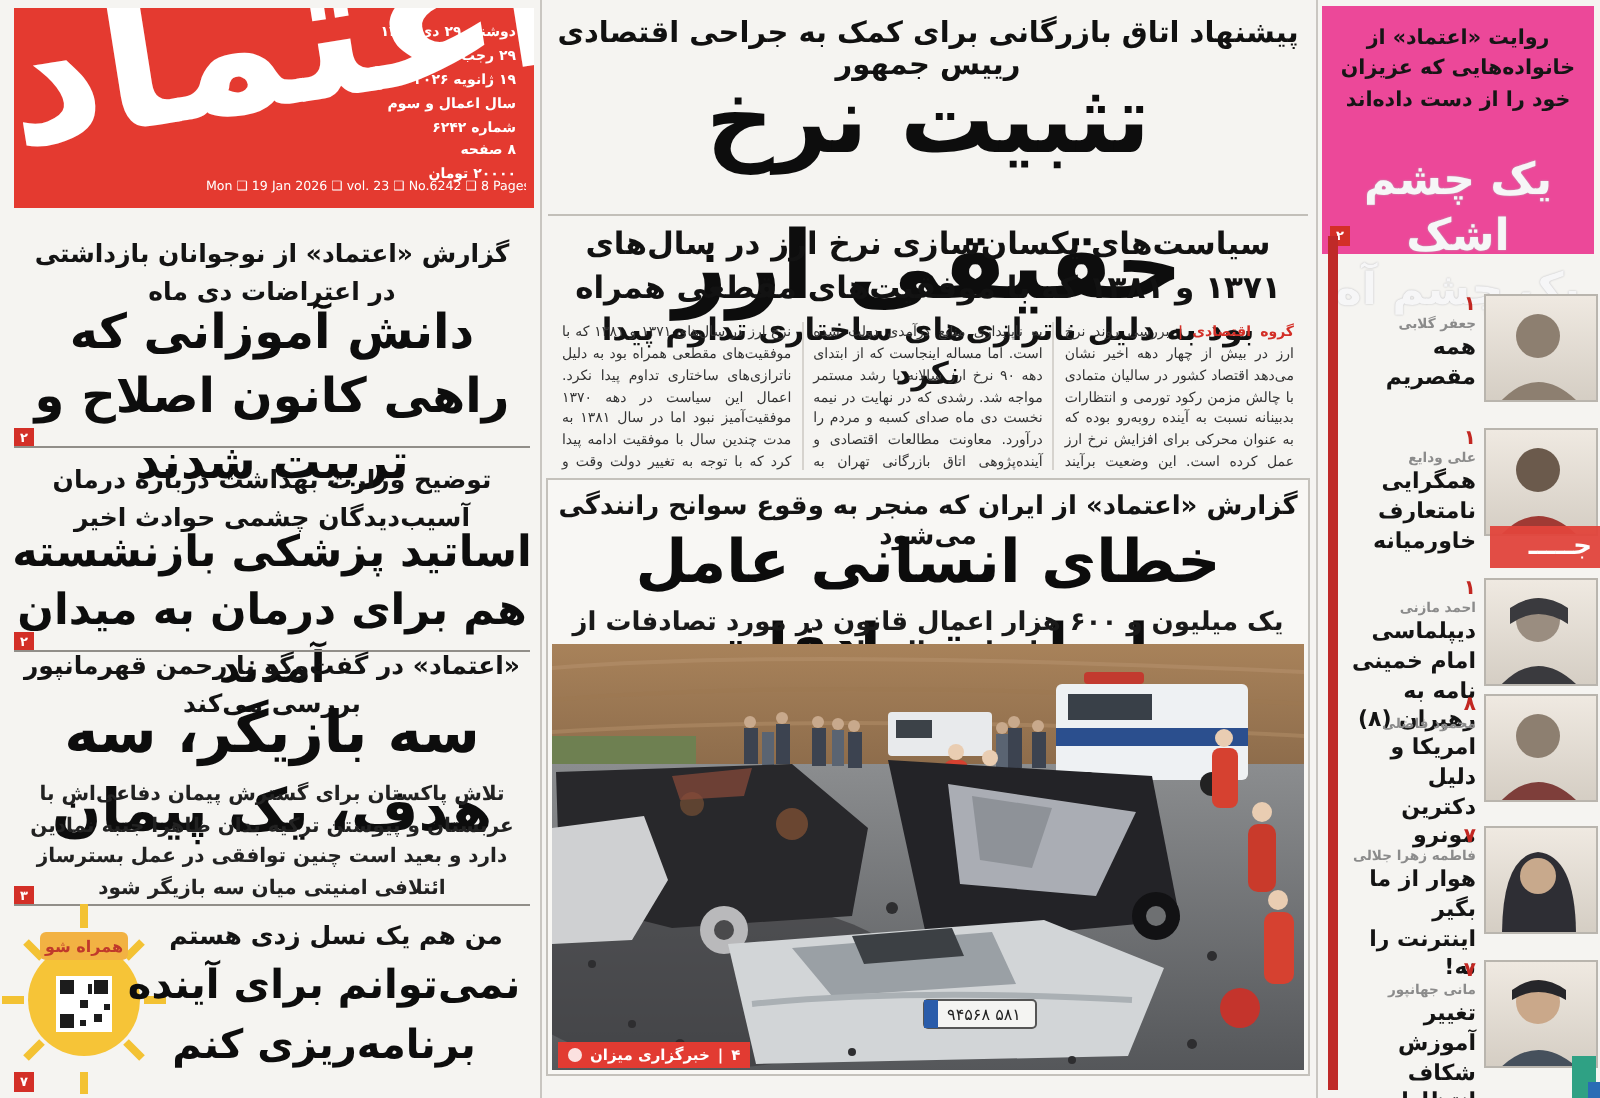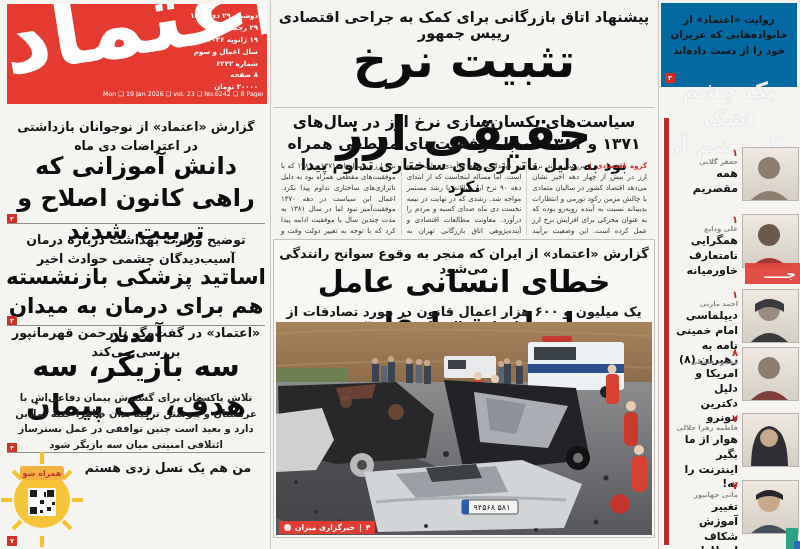--- a/index.html
+++ b/index.html
@@ -62,21 +62,21 @@
   .a3-b { left:10px; top:390px; width:252px; font-size:10px; font-weight:600; line-height:1.55;
           text-align:center; color:#222; }
   .r3 { left:7px; top:452px; width:258px; }
   .m3 { left:7px; top:443px; }
   .gz-k { left:70px; top:459px; width:196px; }
   .gz-h { left:58px; top:477px; width:208px; font-size:20px; line-height:1.5; }
   .m4 { left:7px; top:536px; }
   .sun { left:0px; top:450px; width:84px; height:99px; }
 
   
-  .grief { left:661px; top:3px; width:136px; height:84px; background:#0369a1; }
+  .grief { left:661px; top:3px; width:136px; height:124px; background:#ec4899; }
   .grief-k { position:absolute; top:9px; left:6px; right:6px; text-align:center; font-size:10.3px;
              font-weight:800; line-height:1.5; color:#161616; }
   .grief-h { position:absolute; top:58px; left:0; right:0; text-align:center; font-size:22px;
              font-weight:900; color:#f6f6f7; line-height:1.25; text-shadow:0 0 1px #b7b7bb;margin-top:16px; }
   .grief-m { position:absolute; left:4px; bottom:4px; }
 
   
   .notes-bar { left:664px; top:118px; width:5px; height:427px; background:#bf2a28; }
   .notes-title { left:676px; top:122px; width:120px; text-align:center; font-size:15px; font-weight:900; color:#cc2b26; }
   .note { left:674px; width:125px; display:flex; flex-direction:row; gap:4px; }
@@ -290,20 +290,21 @@
         <rect x="30" y="57" width="7" height="7"></rect>
           <rect x="40" y="50" width="4" height="4"></rect>
         <rect x="47" y="57" width="4" height="4"></rect>
           <rect x="52" y="52" width="3" height="3"></rect>
         <rect x="40" y="60" width="3" height="3"></rect>
           <rect x="44" y="42" width="2" height="5"></rect>
       </g>
     </svg>
   </div>
   <div class="abs kicker-sm gz-k">من هم یک نسل زدی هستم</div>
+  <div class="abs head-lg gz-h">نمی‌توانم برای آینده برنامه‌ریزی کنم</div>
   <div class="abs pgmark m4">۷</div>
 
   <div class="abs grief">
     <div class="grief-k">روایت «اعتماد» از خانواده‌هایی که عزیزان خود را از دست داده‌اند</div>
     <div class="grief-h">
       <div>یک چشم اشک</div>
       <div>یک چشم آه</div>
     </div>
     <div class="pgmark grief-m">۲</div>
   </div>

